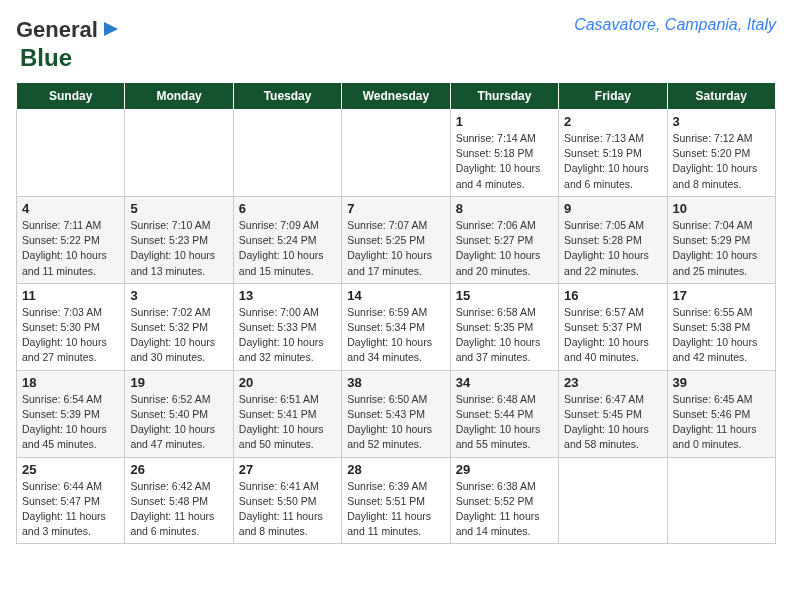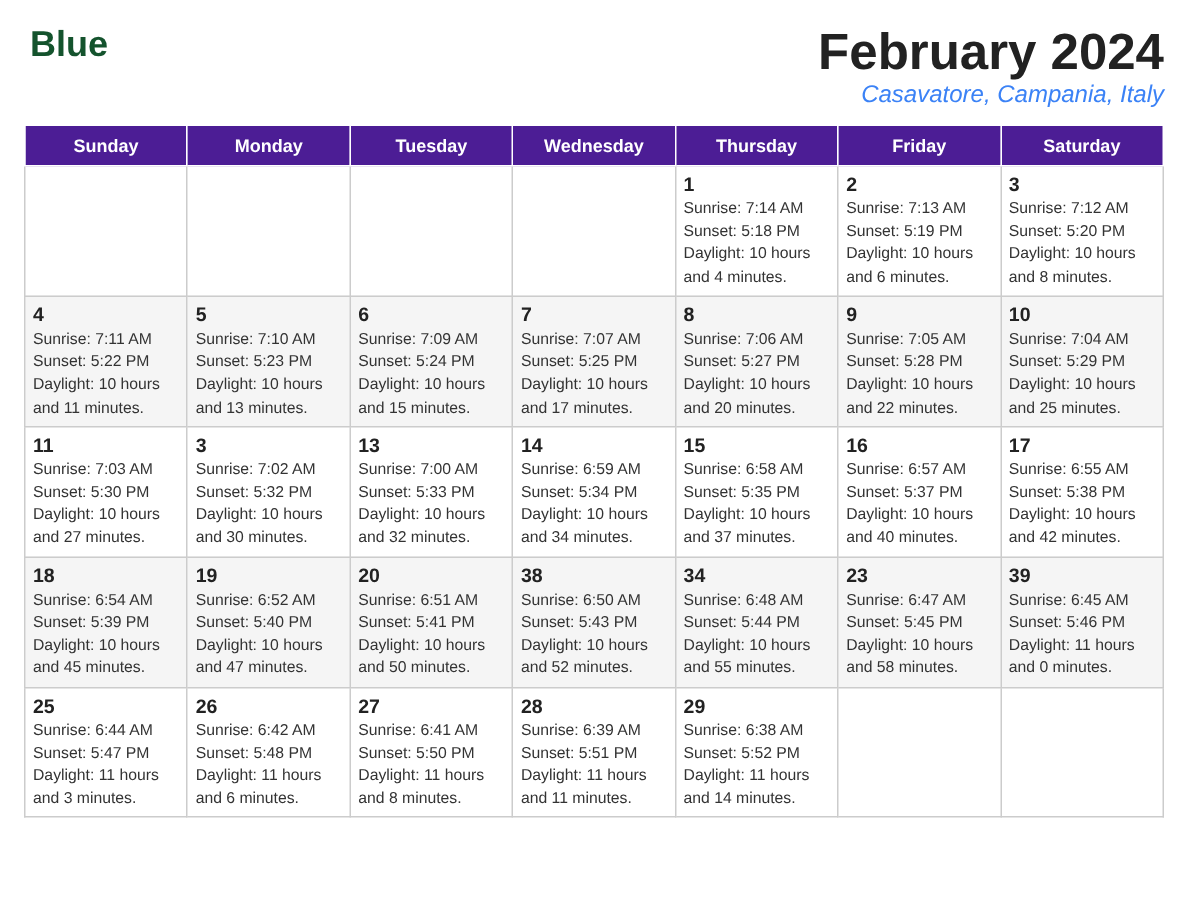--- a/index.html
+++ b/index.html
@@ -36,21 +36,21 @@
       font-size: 16px;
       color: #3b82f6;
       font-style: italic;
     }
     table {
       width: 100%;
       border-collapse: collapse;
       font-size: 11px;
     }
     thead tr th {
-      background: #4c1d95;
+      background: #14532d;
       color: #fff;
       padding: 6px 4px;
       font-size: 12px;
       font-weight: bold;
       border: 1px solid #fff;
     }
     tbody tr td {
       border: 1px solid #ccc;
       vertical-align: top;
       padding: 4px 5px;
@@ -77,26 +77,33 @@
     }
     .empty-cell {
       background: #fff !important;
     }
   </style>
 </head>
 <body>
 
 <div class="header-section">
   <div class="logo">
+    <div class="logo-line">
+      <span style="font-size:22px;font-weight:bold;color:#333;">General</span>
+      <div style="display:inline-block;margin-left:2px;margin-top:2px;">
+        <svg width="22" height="22" viewBox="0 0 22 22">
+          <polygon points="4,4 18,11 4,18" fill="#2a7dc9"></polygon>
+        </svg>
+      </div>
+    </div>
     <div>
       <span style="font-size:24px;font-weight:bold;color:#14532d;margin-left:4px;">Blue</span>
     </div>
   </div>
   <div class="title-section">
-    <div class="main-title">February 2024</div>
     <div class="sub-title">Casavatore, Campania, Italy</div>
   </div>
 </div>
 
 <table>
   <thead>
     <tr>
     <th>Sunday</th>
         <th>Monday</th>
         <th>Tuesday</th>

